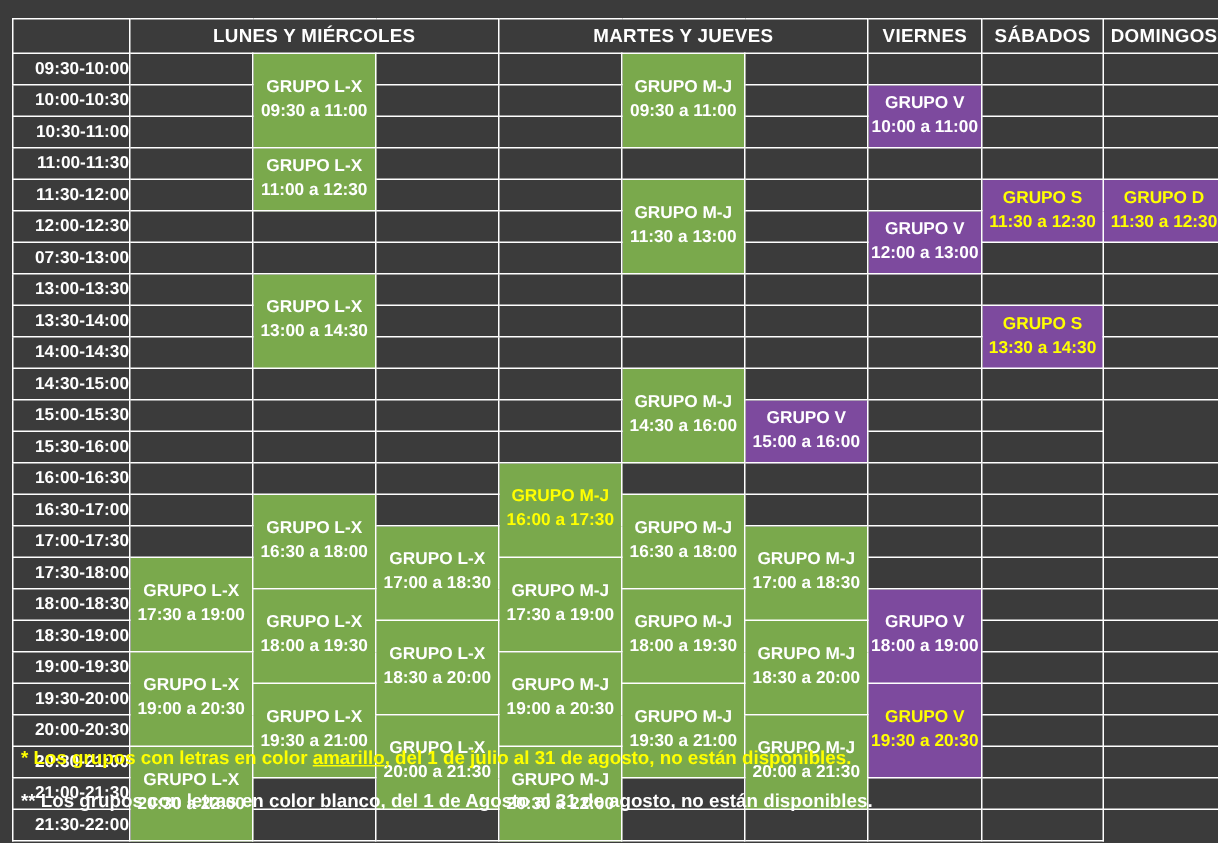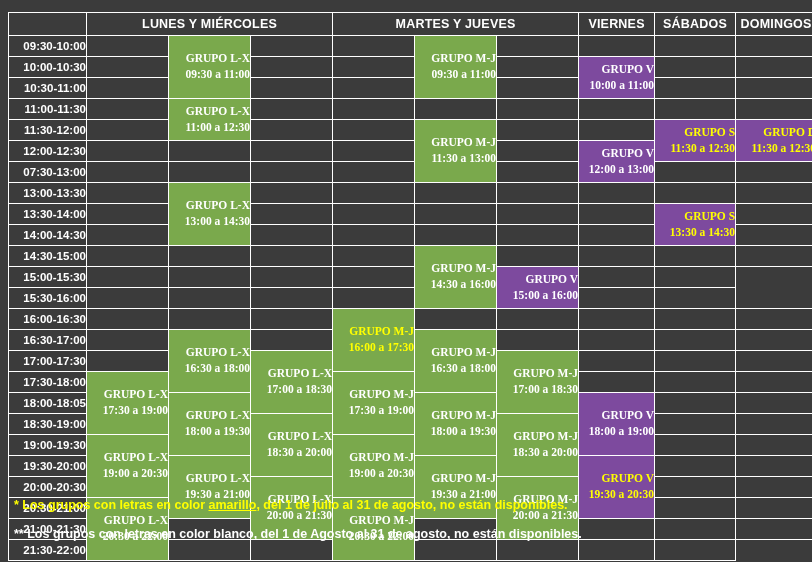--- a/index.html
+++ b/index.html
@@ -43,23 +43,22 @@
     white-space:nowrap;
   }
   .empty{
     background:#3b3b3b;
   }
   .blk{
     padding:4px 5px;
     line-height:1.35;
     font-size:11.5px;
     font-weight:bold;
-    text-align:right;
+    text-align:center;
     vertical-align:top;
-    font-family:Liberation Serif, serif;
   }
   .green{background:#7aa94c;}
   .purple{background:#7d4a9e;margin-top:48px;}
   .white-txt{color:#ffffff;}
   .yellow-txt{color:#ffff00;}
   .blk .t1{display:block;}
   .blk .t2{display:block;}
 
   .notes{
     position:absolute;
@@ -351,21 +350,21 @@
         <td class="blk green" rowspan="3">
           <span class="t1 white-txt">GRUPO M-J</span>
           <span class="t2 white-txt">17:30 a 19:00</span>
         </td>
         <td class="empty"></td>
         <td class="empty"></td>
         <td class="empty"></td>
       </tr>
 
       <tr>
-        <td class="timecell">18:00-18:05</td>
+        <td class="timecell">18:00-18:30</td>
         <td class="blk green" rowspan="3">
           <span class="t1 white-txt">GRUPO L-X</span>
           <span class="t2 white-txt">18:00 a 19:30</span>
         </td>
         <td class="blk green" rowspan="3">
           <span class="t1 white-txt">GRUPO M-J</span>
           <span class="t2 white-txt">18:00 a 19:30</span>
         </td>
         <td class="blk purple" rowspan="3">
           <span class="t1 white-txt">GRUPO V</span>

